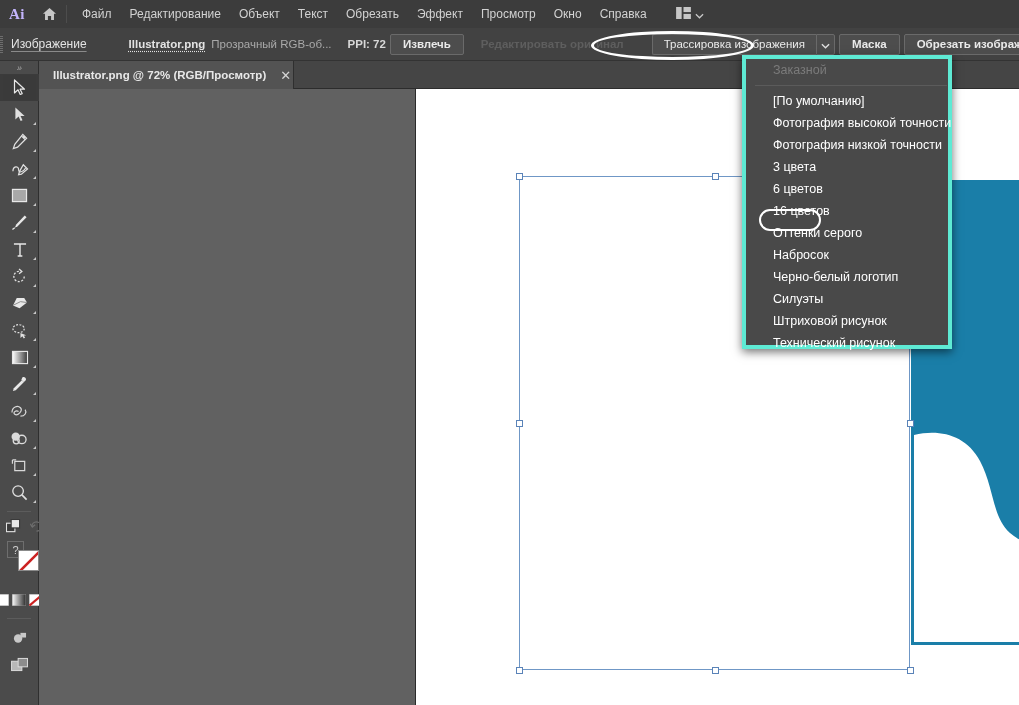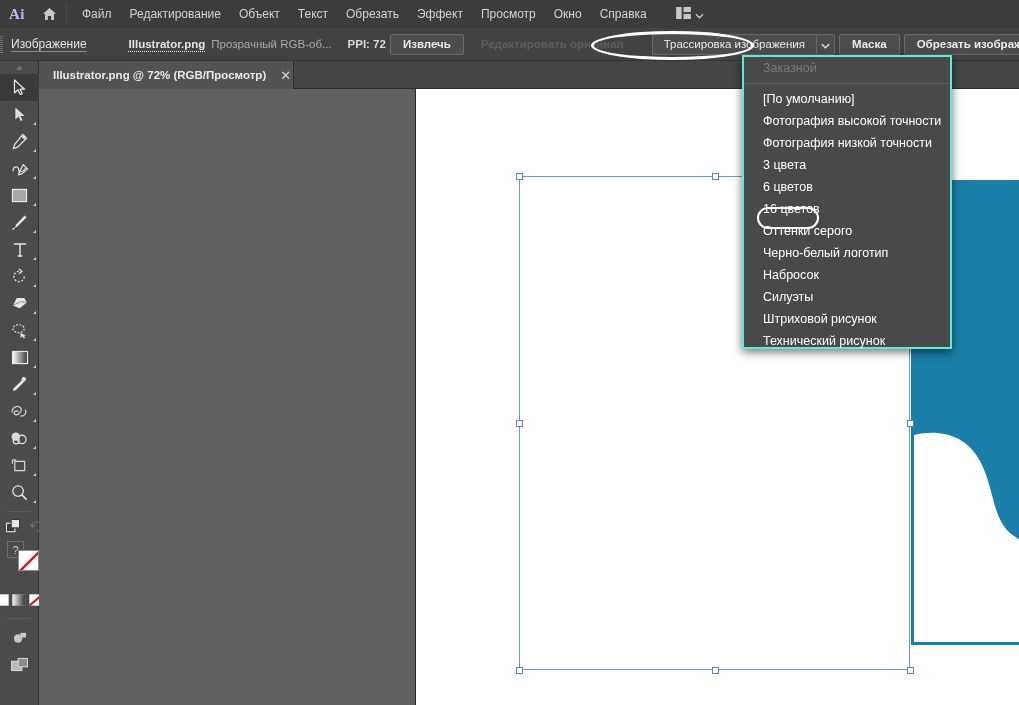--- a/index.html
+++ b/index.html
@@ -143,22 +143,23 @@
   .handle {
     position: absolute; width: 7px; height: 7px; background: #ffffff;
     border: 1px solid #5a83b8;
   }
 
   
   .dropdown {
     position: absolute; left: 742px; top: 55px; width: 210px; height: 294px;
     background: #494949;
     box-shadow: 0 3px 9px rgba(0,0,0,.55);
-    border: 2px solid #5eead4;
+    border: 4px solid #5eead4;
     z-index: 50;
+    padding-left: 8px;
   }
   .dd-item {
     height: 22px; display: flex; align-items: center; padding-left: 19px;
     color: #ffffff; font-size: 12.5px; white-space: nowrap; cursor: default; position: relative;
   }
   .dd-item.disabled { color: #7b7b7b; }
   .dd-sep { height: 1px; background: #5b5b5b; margin: 4px 1px; }
   .dd-highlight {
     position: absolute; left: 13px; top: 150px; width: 62px; height: 22px;
     border: 2.5px solid #ffffff; border-radius: 11px; z-index: 60; pointer-events: none;
@@ -523,22 +524,22 @@
   <div class="dropdown">
     <div class="dd-item disabled">Заказной</div>
     <div class="dd-sep"></div>
     <div class="dd-item">[По умолчанию]</div>
     <div class="dd-item">Фотография высокой точности</div>
     <div class="dd-item">Фотография низкой точности</div>
     <div class="dd-item">3 цвета</div>
     <div class="dd-item">6 цветов</div>
     <div class="dd-item">16 цветов</div>
     <div class="dd-item">Оттенки серого</div>
+    <div class="dd-item">Набросок</div>
     <div class="dd-item">Черно-белый логотип</div>
-    <div class="dd-item">Набросок</div>
     <div class="dd-item">Силуэты</div>
     <div class="dd-item">Штриховой рисунок</div>
     <div class="dd-item">Технический рисунок</div>
 
     <div class="dd-highlight"></div>
   </div>
 
 </div>
 
 </body></html>

